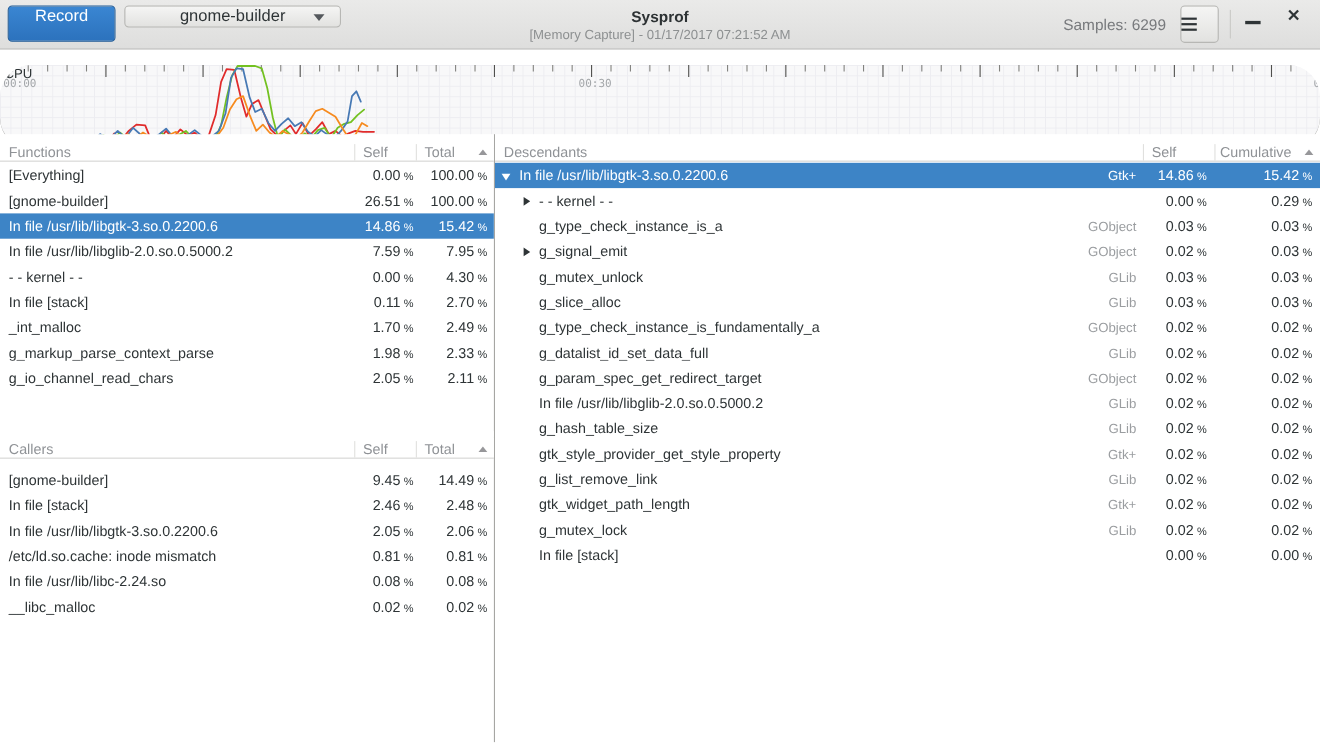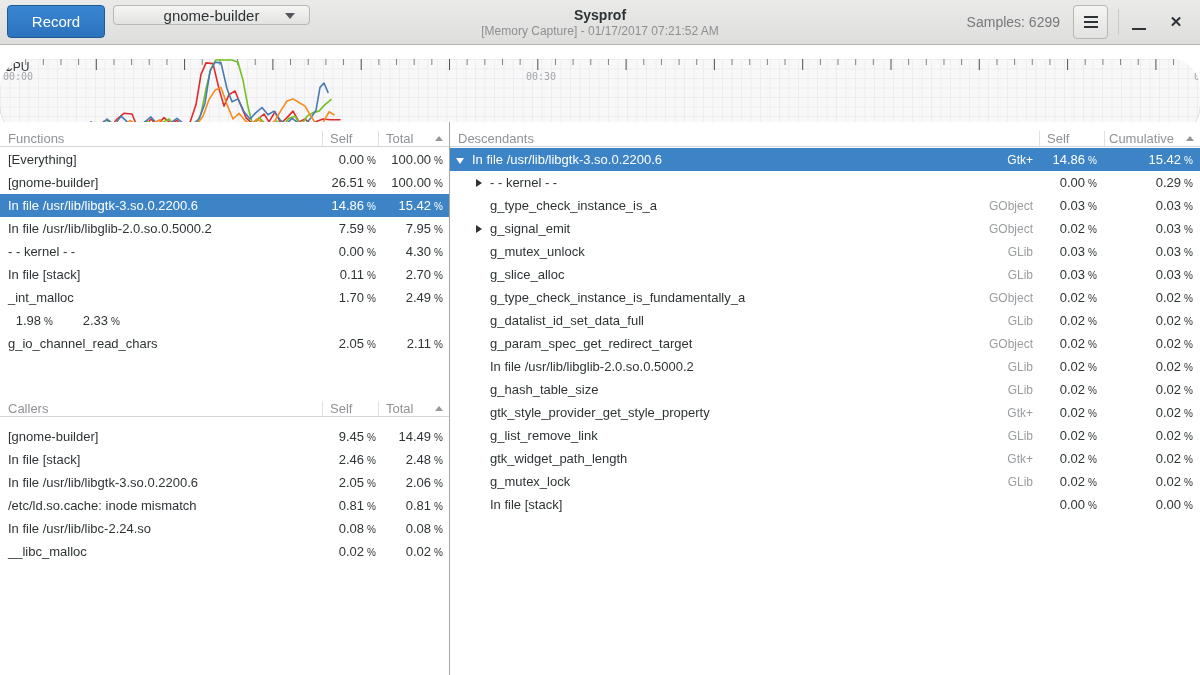--- a/index.html
+++ b/index.html
@@ -2,21 +2,21 @@
 <html><head>
 <meta charset="utf-8">
 <style>
   html,body{margin:0;padding:0;background:#ffffff;}
   #app{position:relative;width:1200px;height:675px;overflow:hidden;
        font-family:"Liberation Sans",sans-serif;color:#2e3436;background:#fff;}
 
   
   #headerbar{position:absolute;left:0;top:0;width:1200px;height:44px;
     background:linear-gradient(#eaeae9,#dededd);border-bottom:1px solid #b4b4b1;}
-  .btn{box-sizing:border-box;border-radius:4px;display:flex;align-items:center;justify-content:center;}
+  .btn{box-sizing:border-box;border-radius:4px;display:flex;align-items:flex-start;justify-content:center;}
   #record-btn{position:absolute;left:7px;top:5px;width:98px;height:33px;
     background:linear-gradient(#3a86d2,#2c72bd);border:1px solid #1f5a96;
     color:#fff;font-size:15px;}
   #process-btn{position:absolute;left:113px;top:5px;width:197px;height:20px;
     background:linear-gradient(#f5f5f4,#e2e2e0);border:1px solid #b7b7b4;
     color:#2e3436;font-size:15px;}
   #process-btn .dd-arrow{position:absolute;right:14px;top:50%;margin-top:-2px;width:0;height:0;
     border-left:5px solid transparent;border-right:5px solid transparent;border-top:6px solid #54585c;}
   #titlebox{position:absolute;left:50%;top:6px;transform:translateX(-50%);text-align:center;}
   #title{font-size:14px;font-weight:bold;color:#2d3234;line-height:18px;}
@@ -245,20 +245,21 @@
         <span class="cell lname">In file [stack]</span>
         <span class="cell lself val"><span class="num">0.11</span><span class="pct">%</span></span>
         <span class="cell ltotal val"><span class="num">2.70</span><span class="pct">%</span></span>
       </div>
       <div class="trow">
         <span class="cell lname">_int_malloc</span>
         <span class="cell lself val"><span class="num">1.70</span><span class="pct">%</span></span>
         <span class="cell ltotal val"><span class="num">2.49</span><span class="pct">%</span></span>
       </div>
       <div class="trow">
+        <span class="cell lname">g_markup_parse_context_parse</span>
         <span class="cell lself val"><span class="num">1.98</span><span class="pct">%</span></span>
         <span class="cell ltotal val"><span class="num">2.33</span><span class="pct">%</span></span>
       </div>
       <div class="trow">
         <span class="cell lname">g_io_channel_read_chars</span>
         <span class="cell lself val"><span class="num">2.05</span><span class="pct">%</span></span>
         <span class="cell ltotal val"><span class="num">2.11</span><span class="pct">%</span></span>
       </div>
     </div>
 

